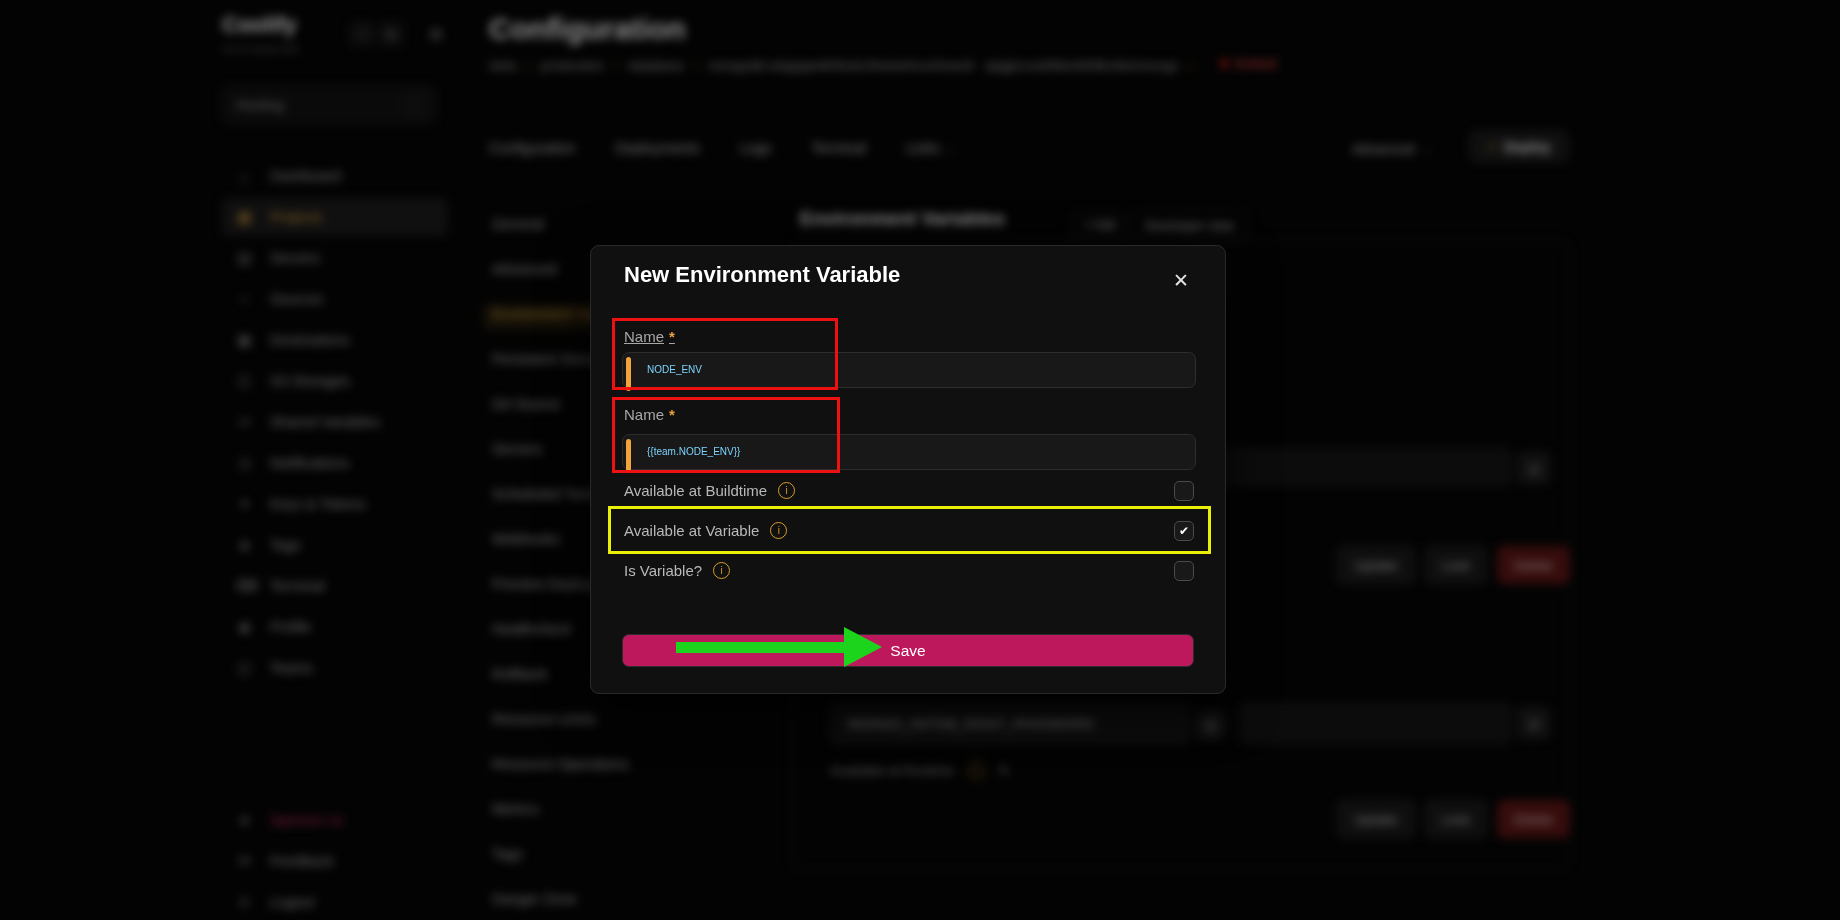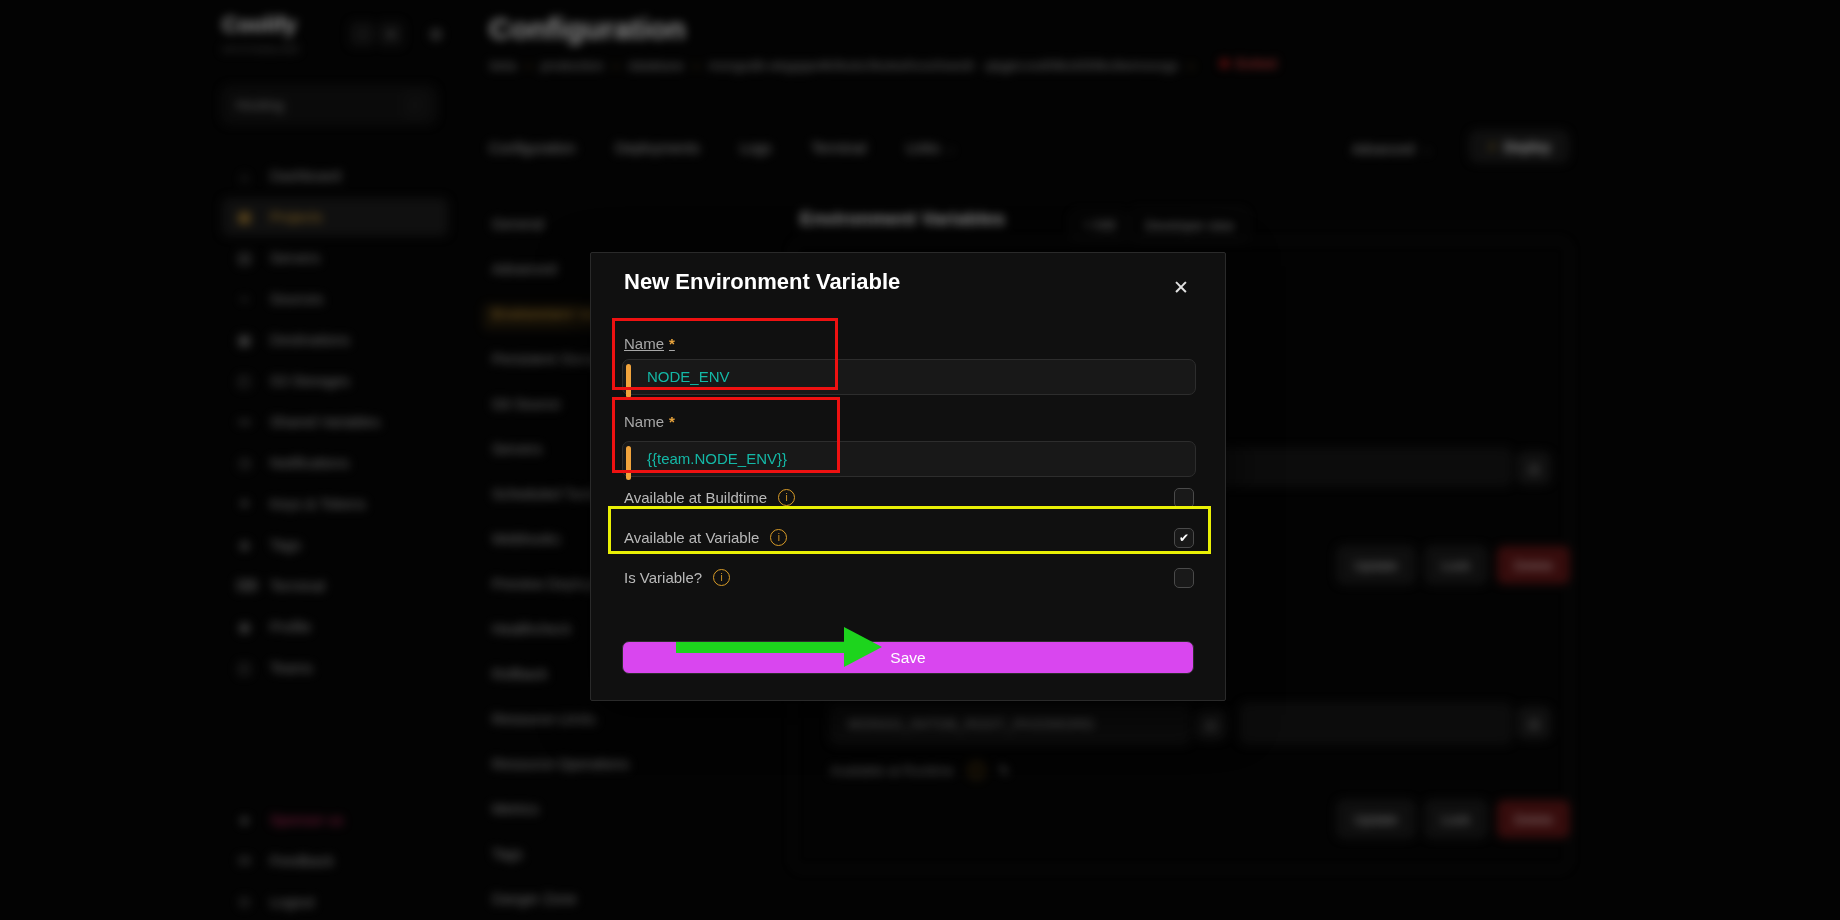--- a/index.html
+++ b/index.html
@@ -70,39 +70,39 @@
   .btn-row{display:flex;gap:10px;}
   .bg-btn{height:36px;padding:0 16px;background:#1a1a1a;border:1px solid #313131;border-radius:7px;
           font-size:13.5px;color:#d5d5d5;display:flex;align-items:center;}
   .btn-row .bg-btn:last-child{background:#5e1616;border-color:#5e1616;color:#efd2d2;}
   .var-meta{left:830px;top:762px;display:flex;gap:14px;align-items:center;font-size:13.5px;color:#9a9a9a;}
   .meta-info{width:15px;height:15px;border:1.5px solid #d99c28;border-radius:50%;color:#d99c28;
              font-size:10px;display:flex;align-items:center;justify-content:center;}
   .meta-edit{color:#bdbdbd;font-size:13px;}
 
   
-  .modal{left:590px;top:252px;width:634px;height:447px;background:#101010;border:1px solid #2a2a2a;
-         border-radius:2px;box-shadow:0 14px 50px rgba(0,0,0,.75);}
+  .modal{left:590px;top:245px;width:634px;height:447px;background:#101010;border:1px solid #2a2a2a;
+         border-radius:9px;box-shadow:0 14px 50px rgba(0,0,0,.75);}
   .m-title{left:33px;top:16px;font-size:22px;font-weight:700;color:#ffffff;}
   .m-close{left:578px;top:22px;font-size:19px;color:#e2e2e2;width:24px;height:24px;display:flex;
            align-items:center;justify-content:center;}
   .f-label{font-size:15px;color:#a8a8a8;}
   .req{color:#e8a33c;font-weight:700;margin-left:5px;}
   .vinput{left:31px;width:572px;height:34px;background:#181818;border:1px solid #2d2d2d;border-radius:7px;}
   .ibar{position:absolute;left:3px;top:4px;width:5px;height:34px;border-radius:3px;background:#f1a33c;}
-  .ival{position:absolute;left:24px;top:0;line-height:33px;font-size:15px;color:#14b8a6;}
+  .ival{position:absolute;left:24px;top:0;line-height:33px;font-size:10px;color:#7dd3fc;}
   .toggles{left:33px;top:232px;width:570px;}
   .trow{height:24px;margin-bottom:16px;display:flex;align-items:center;position:relative;}
   .tlabel{font-size:15px;color:#b9b9b9;}
   .info{width:15px;height:15px;border:1.5px solid #d99c28;border-radius:50%;color:#d99c28;font-size:10px;
         display:flex;align-items:center;justify-content:center;margin-left:11px;}
   .cbox{position:absolute;right:0;top:3px;width:18px;height:18px;background:#191919;border:1.5px solid #4a4a4a;
         border-radius:5px;display:flex;align-items:center;justify-content:center;}
   .check{color:#fff;font-size:12px;line-height:1;}
-  .save-btn{left:31px;top:388px;width:572px;height:33px;background:#d946ef;border:1px solid #2d2d2d;border-radius:7px;
+  .save-btn{left:31px;top:388px;width:572px;height:33px;background:#be185d;border:1px solid #2d2d2d;border-radius:7px;
             display:flex;align-items:center;justify-content:center;font-size:15.5px;color:#ffffff;box-sizing:border-box;}
 
   
   .ann{position:absolute;border:3px solid transparent;pointer-events:none;}
   .red1{left:612px;top:318px;width:220px;height:66px;border-color:#ee1111;}
   .red2{left:612px;top:397px;width:222px;height:70px;border-color:#ee1111;}
   .ybox{left:608px;top:506px;width:597px;height:42px;border-color:#e9f005;}
   .arrow-shaft{left:676px;top:642px;width:168px;height:11px;background:#1dd41d;}
   .arrow-head{left:844px;top:627px;width:0;height:0;border-top:20px solid transparent;
               border-bottom:20px solid transparent;border-left:38px solid #1dd41d;}

